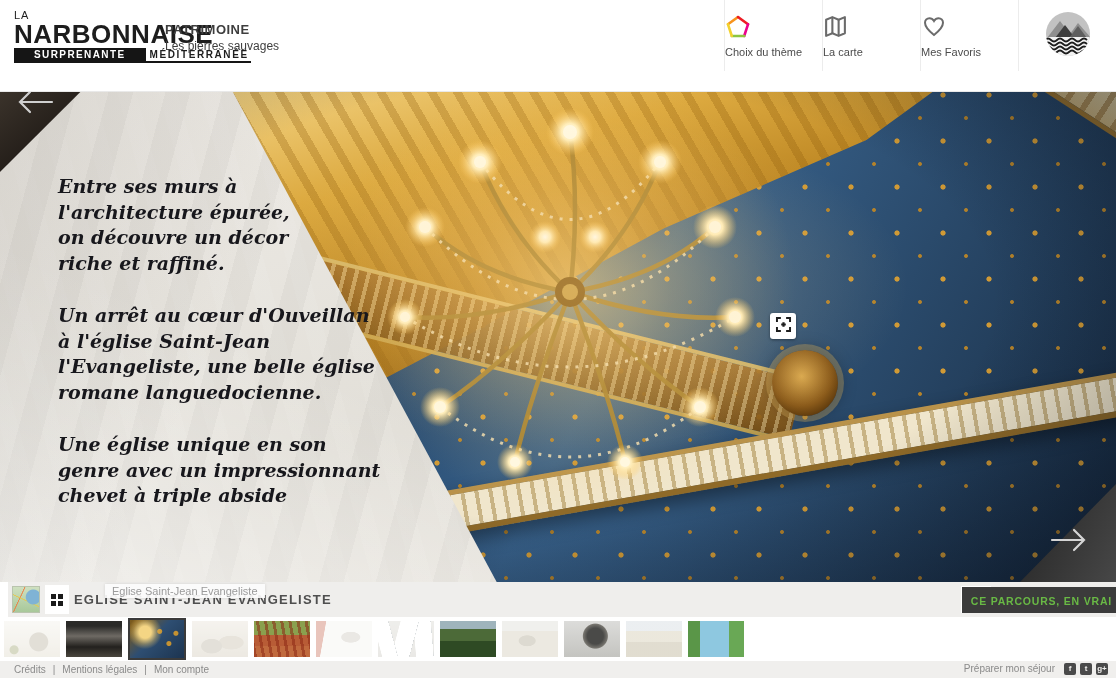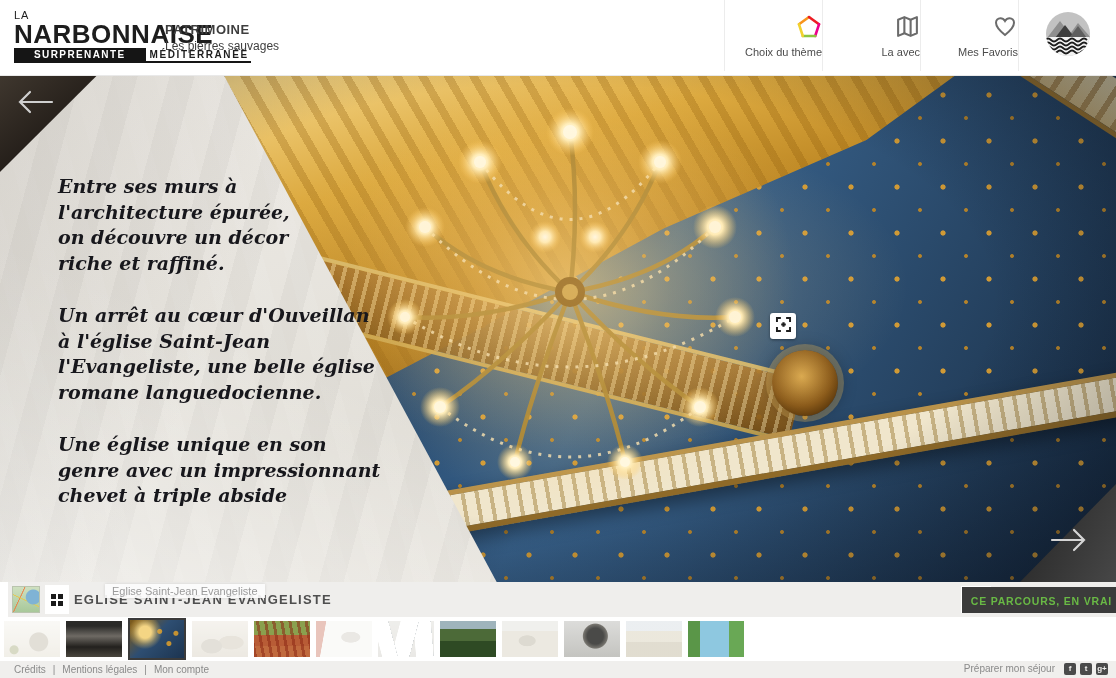--- a/index.html
+++ b/index.html
@@ -1,37 +1,37 @@
 <!DOCTYPE html>
 <html><head>
 <meta charset="utf-8">
 <style>
   * { margin:0; padding:0; box-sizing:border-box; }
   html,body { width:1116px; height:678px; overflow:hidden; background:#fff;
               font-family:"Liberation Sans", sans-serif; }
   .stage { position:relative; width:1116px; height:678px; }
 
   
-  .header { position:absolute; top:0; left:0; width:100%; height:76px; background:#fff;
+  .header { position:absolute; top:0; left:0; width:100%; height:92px; background:#fff;
             border-bottom:1px solid #e9e9e9; z-index:30; }
   .logo-block { position:absolute; left:14px; top:9px; cursor:pointer; }
   .logo-top { font-size:11px; letter-spacing:1px; color:#1d1d1d; }
   .logo-main { font-size:26px; color:#1d1d1d; letter-spacing:.5px; line-height:26px; font-weight:700; }
   .logo-row { display:flex; margin-top:1px; }
   .logo-badge { background:#151515; color:#fff; font-size:10px; font-weight:bold;
                 letter-spacing:1.4px; padding:1px 20px; }
   .logo-tail { color:#1d1d1d; font-size:10px; font-weight:bold; letter-spacing:1.6px;
                padding:1px 2px 1px 4px; border-bottom:2px solid #151515; }
   .section-block { position:absolute; left:165px; top:22px; }
   .section-title { font-size:13px; font-weight:bold; color:#3e3e3e; letter-spacing:.5px; }
   .section-sub { font-size:12px; color:#3e3e3e; margin-top:2px; }
 
   .header-nav { position:absolute; right:0; top:0; height:71px; display:flex; }
   .nav-item { width:98px; height:100%; border-left:1px solid #ececec; display:flex;
-              flex-direction:column; align-items:flex-end; justify-content:center; cursor:pointer; }
+              flex-direction:column; align-items:flex-start; justify-content:center; cursor:pointer; }
   .nav-item .ico { height:26px; display:flex; align-items:center; }
   .nav-label { font-size:11px; color:#4c4c4c; margin-top:6px; }
   .brand-cell { width:98px; border-left:1px solid #ececec; display:flex; align-items:center;
                 justify-content:center; cursor:pointer; }
 
   
   .hero { position:absolute; top:72px; left:0; width:1116px; height:510px; overflow:hidden;
           background:#16293f; }
   .ceiling { position:absolute; inset:0;
     background-image:
@@ -220,21 +220,21 @@
         </span>
         <span class="nav-label">Choix du thème</span>
       </div>
       <div class="nav-item">
         <span class="ico">
           <svg width="25" height="25" viewBox="0 0 24 24" fill="none" stroke="#6b6b6b" stroke-width="2" stroke-linejoin="round">
             <path d="M3 5.5 L9 3 L15 5.5 L21 3 V18.5 L15 21 L9 18.5 L3 21 Z"></path>
             <path d="M9 3 V18.5 M15 5.5 V21"></path>
           </svg>
         </span>
-        <span class="nav-label">La avec</span>
+        <span class="nav-label">La carte</span>
       </div>
       <div class="nav-item">
         <span class="ico">
           <svg width="26" height="24" viewBox="0 0 24 24" fill="none" stroke="#6b6b6b" stroke-width="2">
             <path d="M12 20 C5 14.5 3 10.5 3 7.8 C3 5 5 3.2 7.4 3.2 C9.4 3.2 11 4.4 12 6 C13 4.4 14.6 3.2 16.6 3.2 C19 3.2 21 5 21 7.8 C21 10.5 19 14.5 12 20 Z"></path>
           </svg>
         </span>
         <span class="nav-label">Mes Favoris</span>
       </div>
       <div class="brand-cell">

